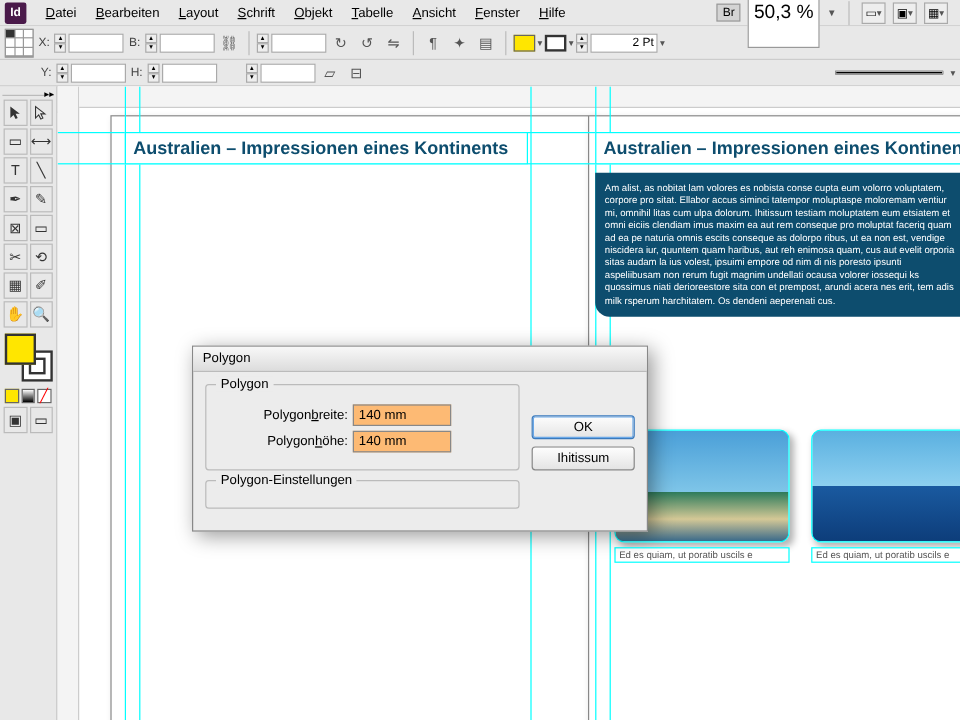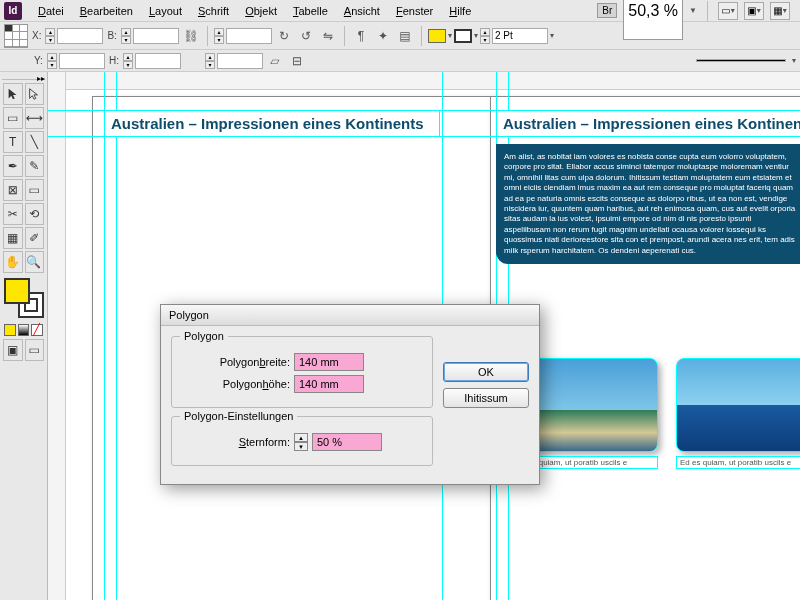--- a/index.html
+++ b/index.html
@@ -46,31 +46,31 @@
 .page1{top:24px;left:44px;width:404px;height:560px;}
 .page2{top:24px;left:442px;width:404px;height:560px;}
 .guide-v{position:absolute;top:0;bottom:0;width:1px;background:#0ff;}
 .guide-h{position:absolute;left:0;right:0;height:1px;background:#0ff;}
 .headline{position:absolute;color:#0d4d6e;font-weight:bold;font-size:15px;border:1px solid #0ff;padding:4px 6px;background:#fff;}
 .lorem-box{position:absolute;background:#0d4d6e;color:#fff;font-size:8px;padding:8px;line-height:1.3;border-radius:0 0 0 12px;}
 .photo{position:absolute;border:1px solid #0ff;border-radius:8px;overflow:hidden;box-shadow:3px 3px 6px rgba(0,0,0,.3);}
 .photo-sky{background:linear-gradient(#4a9fd8,#7ec5e8 55%,#2a7a5a 55%,#d4c896 80%,#3a6a8a);}
 .photo-sea{background:linear-gradient(#5ab0e0,#8ed0f0 50%,#1a5aa0 50%,#0d3d7a);}
 .caption{position:absolute;font-size:8px;color:#555;border:1px solid #0ff;padding:1px 3px;background:#fff;}
-.dialog{position:absolute;top:232px;left:112px;width:380px;background:#ececec;border:1px solid #888;box-shadow:4px 4px 16px rgba(0,0,0,.4);}
+.dialog{position:absolute;top:216px;left:112px;width:380px;background:#ececec;border:1px solid #888;box-shadow:4px 4px 16px rgba(0,0,0,.4);}
 .dlg-title{background:linear-gradient(#f8f8f8,#dcdcdc);padding:4px 8px;font-size:11px;border-bottom:1px solid #bbb;}
 .dlg-body{display:flex;padding:10px;gap:10px;}
 .dlg-left{flex:1;}
 .dlg-right{width:86px;display:flex;flex-direction:column;gap:6px;}
 .fieldset{border:1px solid #bbb;border-radius:3px;padding:8px 8px 10px;margin-bottom:8px;}
 .fs-legend{font-size:11px;padding:0 4px;background:#ececec;position:relative;top:-15px;display:inline-block;}
 .fs-body{margin-top:-8px;}
 .frow{display:flex;align-items:center;margin:4px 0;gap:4px;}
 .flabel{width:110px;text-align:right;font-size:11px;}
-.finput{border:1px solid #888;background:#f9a8d4;padding:2px 4px;width:70px;font-size:11px;}
+.finput{border:1px solid #888;background:#fdba74;padding:2px 4px;width:82px;font-size:11px;}
 .fspin{display:flex;flex-direction:column;width:14px;}
 .fspin button{height:9px;border:1px solid #888;background:#eee;font-size:7px;line-height:5px;padding:0;}
 .dbtn{border:1px solid #888;background:linear-gradient(#fdfdfd,#e4e4e4);padding:3px 0;font-size:11px;border-radius:3px;}
 .dbtn.primary{border:1px solid #3a7abd;box-shadow:0 0 0 1px #6aa8e8 inset;margin-top:26px;}
 </style>
 </head>
 <body>
 
 <div class="menubar">
   <div class="app-icon">Id</div>
@@ -135,21 +135,21 @@
   <div class="tool-icon">▤</div>
   <div class="sep"></div>
   <div class="swatch" style="background:#ffe600"></div>
     <span class="drop-arrow">▾</span>
   <div class="swatch" style="background:#fff;border:2px solid #333"></div>
     <span class="drop-arrow">▾</span>
   <div class="spin">
       <div>▴</div>
       <div>▾</div>
     </div>
-  <input class="ctrl-field" style="width: 56px;" value="2 Pt">
+  <input class="ctrl-field" style="width: 56px; text-align: right;" value="2 Pt">
   <span class="drop-arrow">▾</span>
 </div>
 <div class="control-bar" style="height:22px">
   <div style="width:26px"></div>
   <span class="ctrl-label">Y:</span>
   <div class="spin">
       <div>▴</div>
       <div>▾</div>
     </div>
   <input class="ctrl-field" style="">
@@ -280,28 +280,20 @@
               </div>
               <div class="frow">
                 <span class="flabel">Polygon<u>h</u>öhe:</span>
                 <input class="finput" value="140 mm" style="">
               </div>
             </div>
           </div>
           <div class="fieldset">
             <span class="fs-legend">Polygon-Einstellungen</span>
             <div class="fs-body">
-              <div class="frow">
-                <span class="flabel"><u>S</u>ternform:</span>
-                <div class="fspin">
-                    <button>▴</button>
-                    <button>▾</button>
-                  </div>
-                <input class="finput" value="50 %" style="">
-              </div>
             </div>
           </div>
         </div>
         <div class="dlg-right">
           <button class="dbtn primary">OK</button>
           <button class="dbtn">Ihitissum</button>
         </div>
       </div>
     </div>
   </div>

